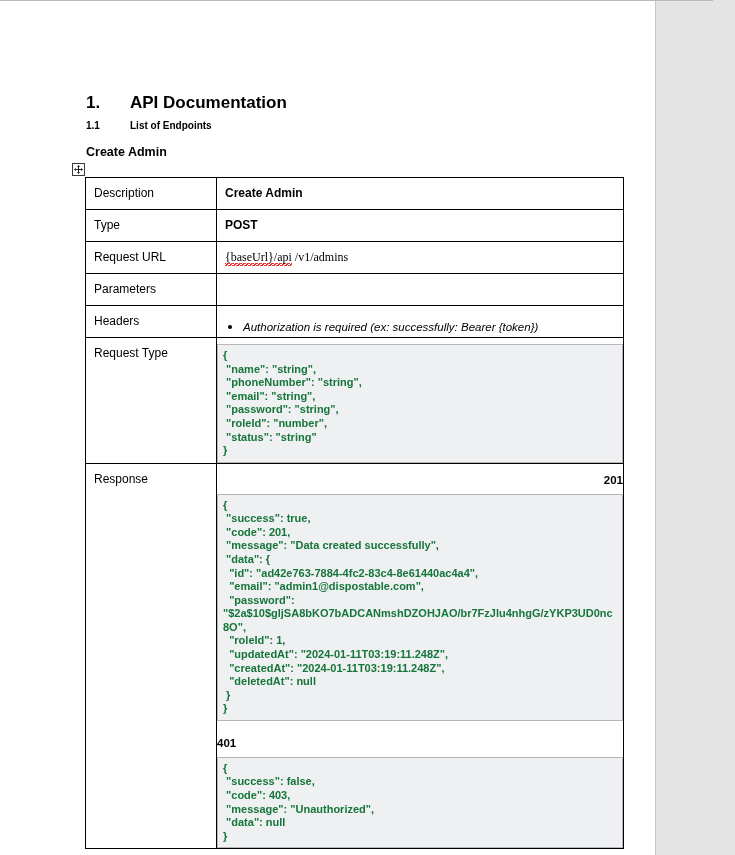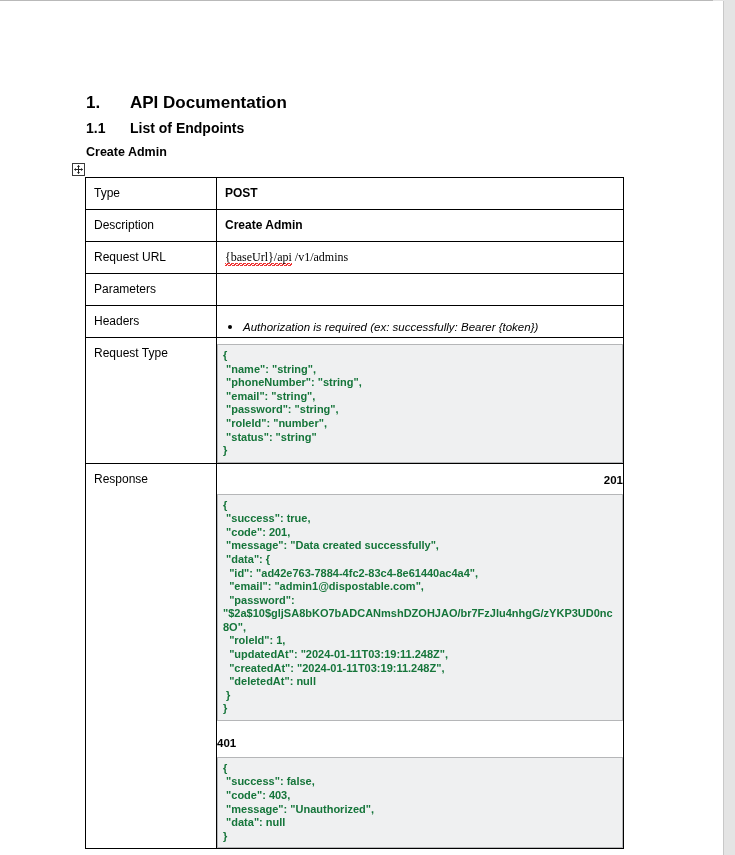--- a/index.html
+++ b/index.html
@@ -18,21 +18,21 @@
     position: absolute;
     top: 0; left: 0;
     width: 713px;
     height: 1px;
     background: #b9b9b9;
   }
   .page {
     position: absolute;
     top: 1px;
     left: 0;
-    width: 724px;
+    width: 656px;
     height: 854px;
     background: #ffffff;
     border-right: 1px solid #c8c8c8;
     box-sizing: border-box;
     overflow: hidden;
   }
   .page-body {
     position: absolute;
     top: 0; left: 0;
     width: 712px;
@@ -50,21 +50,21 @@
     letter-spacing: 0px;
     white-space: pre;
   }
   h1.doc-h1 .num { display: inline-block; width: 44px; }
 
   h2.doc-h2 {
     position: absolute;
     left: 86px;
     top: 119px;
     margin: 0;
-    font-size: 14px;
+    font-size: 10px;
     font-weight: bold;
     color: #000;
     white-space: pre;
   }
   h2.doc-h2 .num { display: inline-block; width: 44px; }
 
   h3.doc-h3 {
     position: absolute;
     left: 86px;
     top: 144px;
@@ -219,33 +219,33 @@
 
   <table class="api-table">
     <colgroup>
           <col class="col-label">
           <col class="col-value">
         </colgroup>
     <tbody>
 
       <tr>
         <td>
+          <div class="cell-label">Description</div>
+        </td>
+        <td>
+          <div class="cell-value bold">Create Admin</div>
+        </td>
+      </tr>
+
+      <tr>
+        <td>
           <div class="cell-label">Type</div>
         </td>
         <td>
           <div class="cell-value bold">POST</div>
-        </td>
-      </tr>
-
-      <tr>
-        <td>
-          <div class="cell-label">Description</div>
-        </td>
-        <td>
-          <div class="cell-value bold">Create Admin</div>
         </td>
       </tr>
 
       <tr>
         <td>
           <div class="cell-label">Request URL</div>
         </td>
         <td>
           <div class="cell-value plain"><span class="squiggle">{baseUrl}/api</span><span> /v1/admins</span></div>
         </td>

